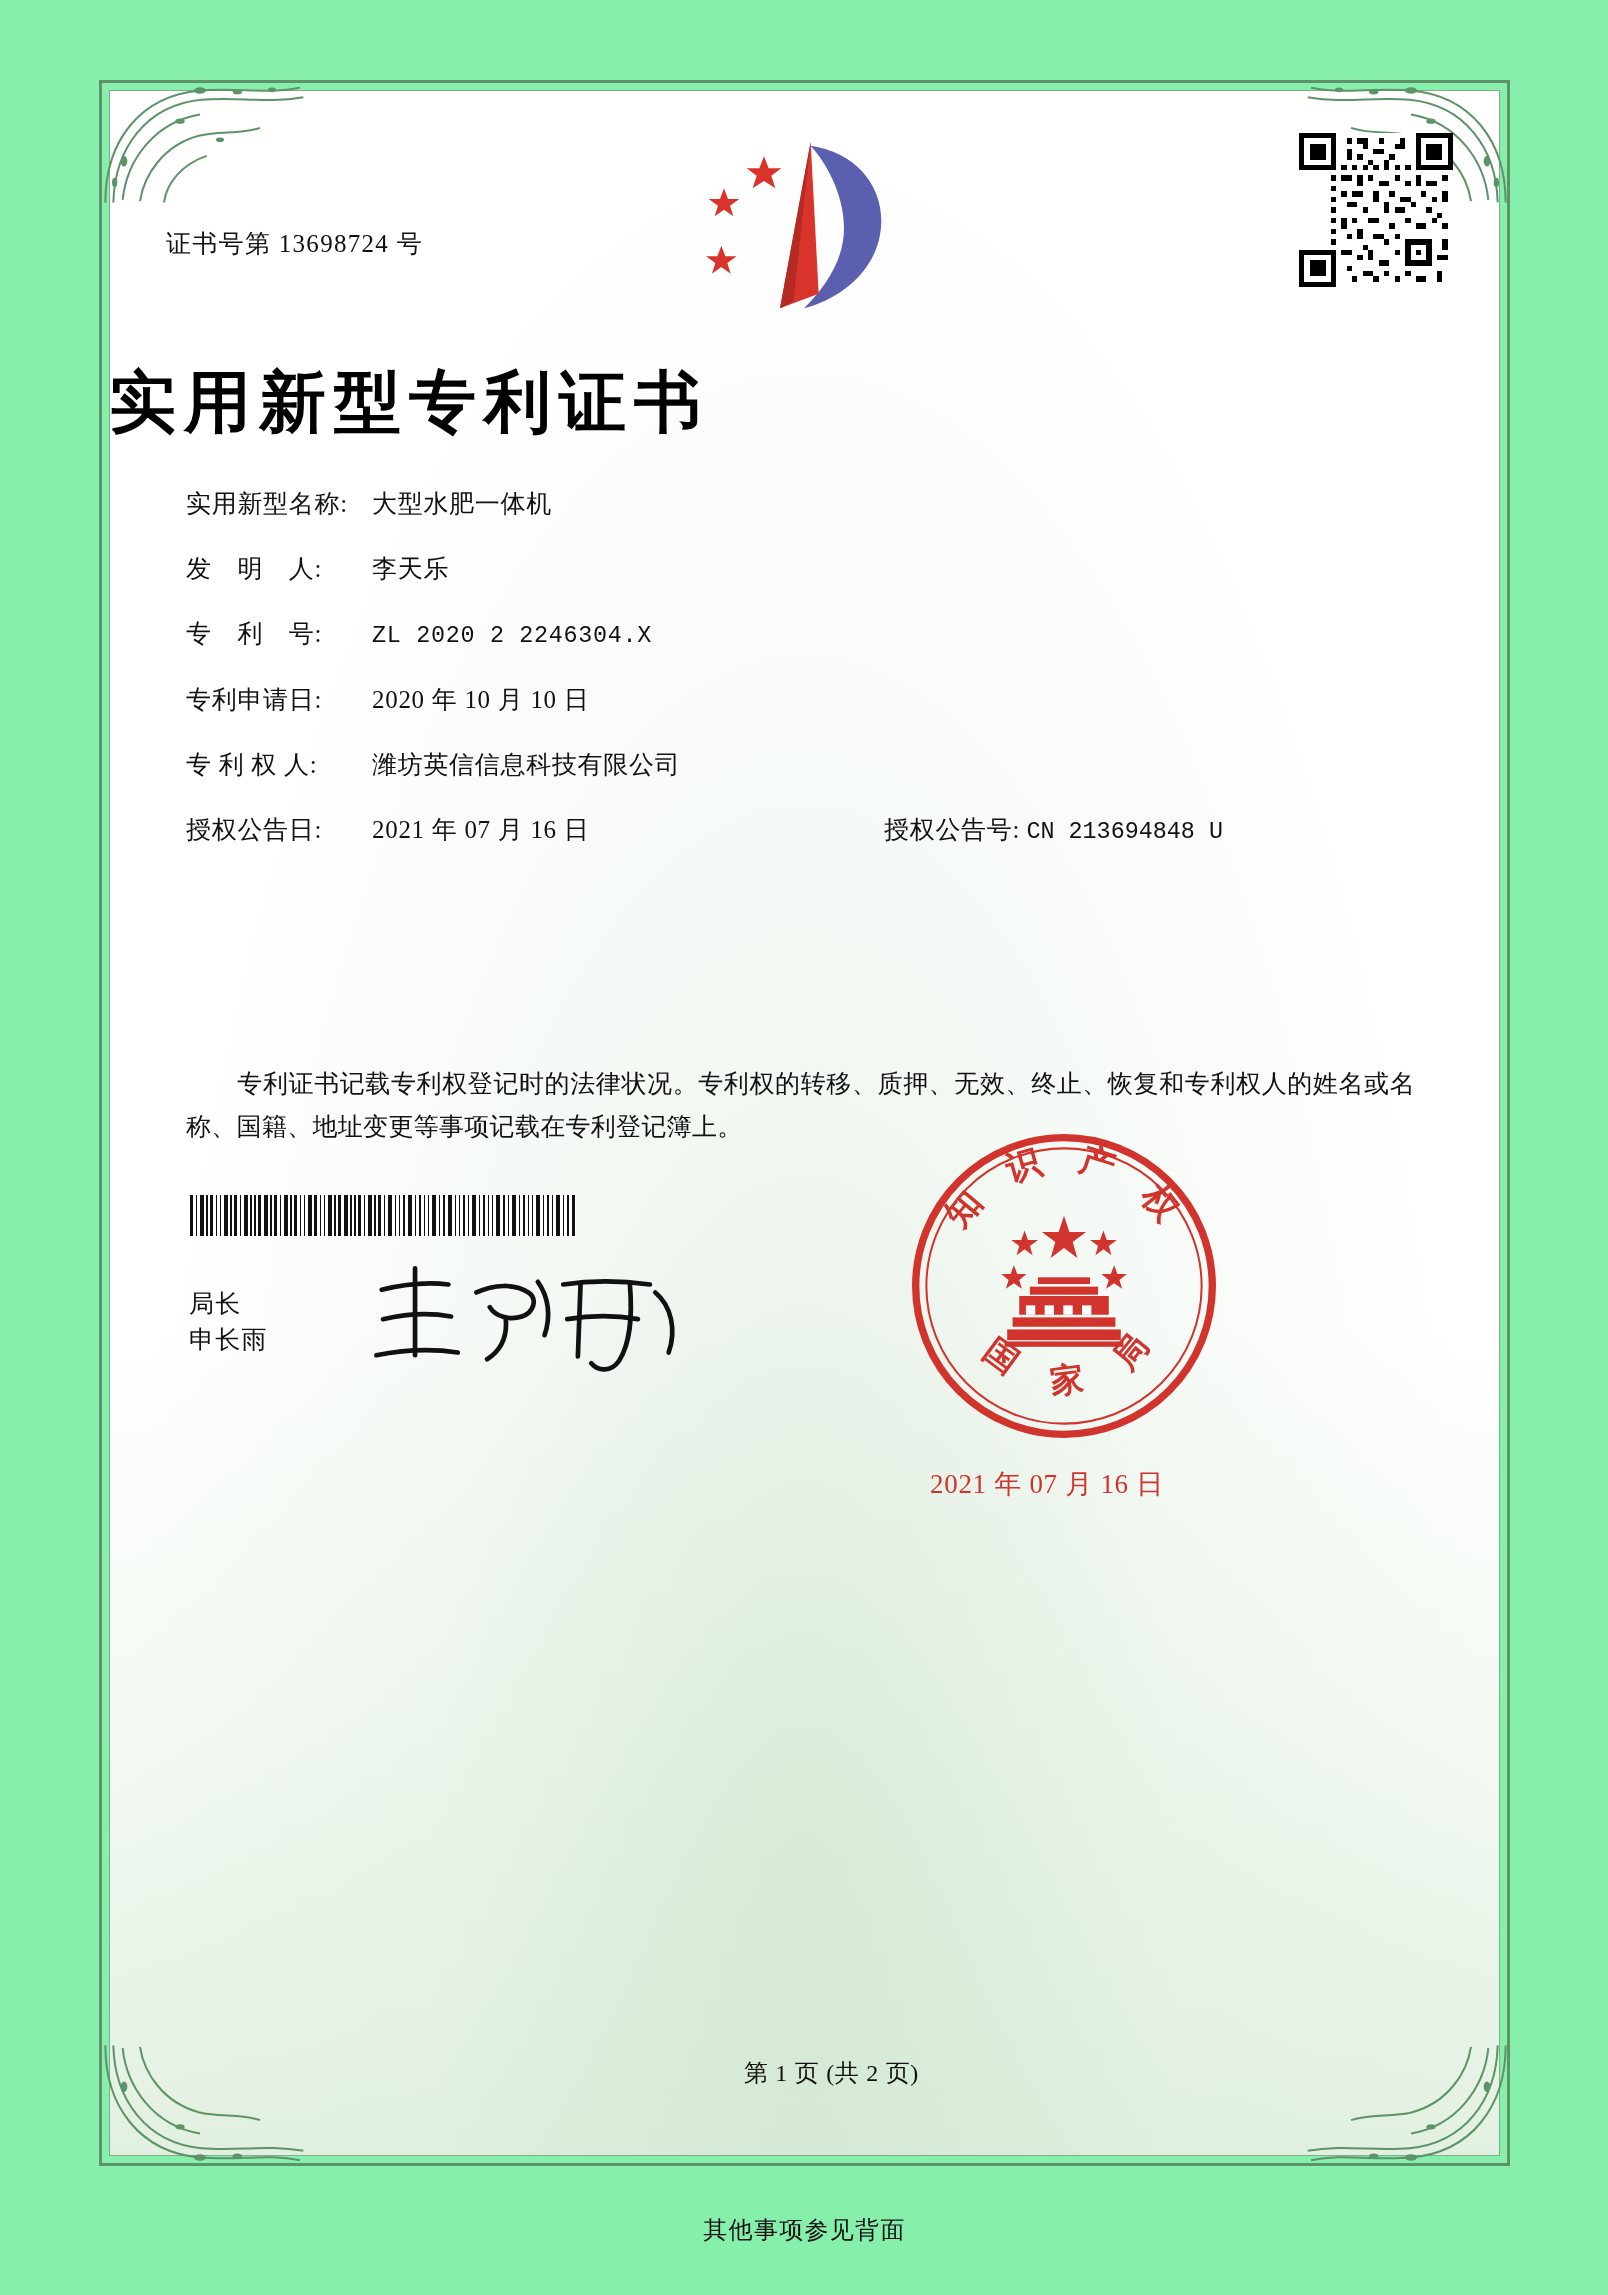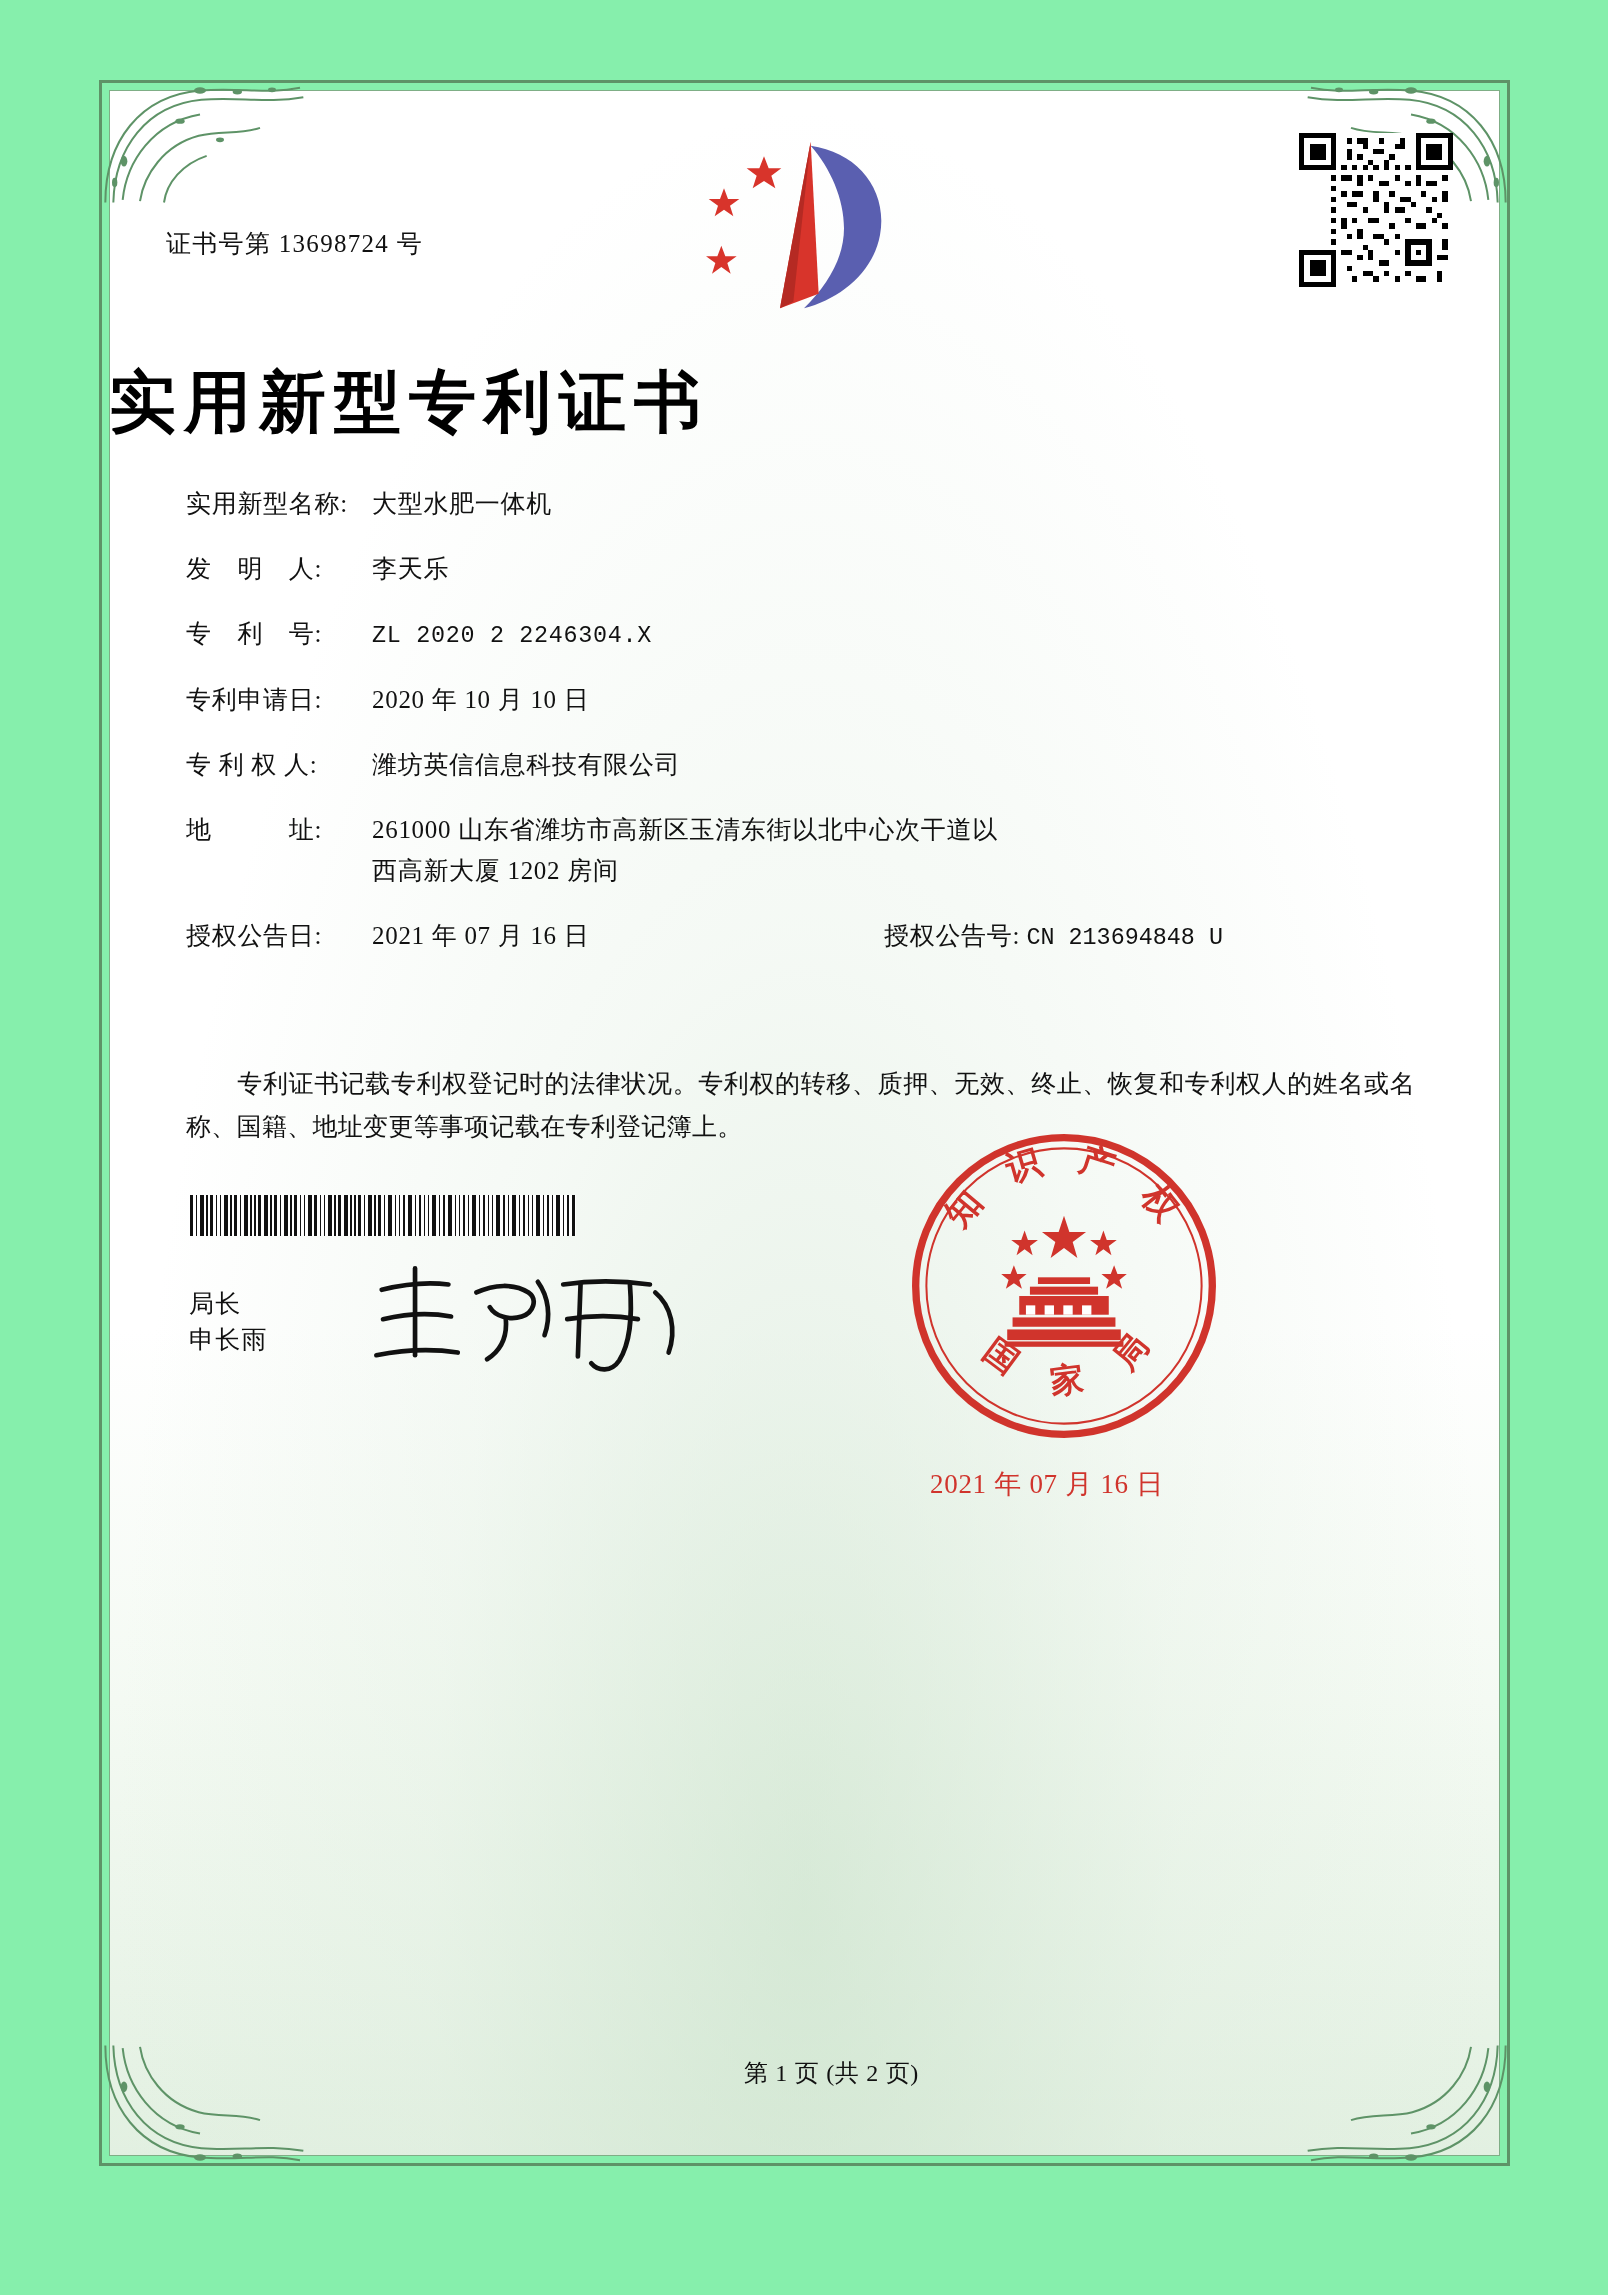--- a/index.html
+++ b/index.html
@@ -465,24 +465,20 @@
       </div>
 
       <div class="field-row">
         <span class="f-label">专利申请日:</span><span class="f-value">2020 年 10 月 10 日</span>
       </div>
 
       <div class="field-row">
         <span class="f-label">专 利 权 人:</span><span class="f-value">潍坊英信信息科技有限公司</span>
       </div>
 
-      <div class="field-row">
-        <span class="f-label">地　　　址:</span><span class="f-value">261000  山东省潍坊市高新区玉清东街以北中心次干道以</span>
-        <span class="addr-second">西高新大厦 1202 房间</span>
-      </div>
 
       <div class="field-row">
         <span class="f-label">授权公告日:</span><span class="f-value">2021 年 07 月 16 日</span>
         <span class="row-inline-2">
           <span class="f-label2">授权公告号:</span>
           <span class="f-value2">CN 213694848 U</span>
         </span>
       </div>
 
     </div>
@@ -636,15 +632,16 @@
         </text>
       </svg>
     </div>
 
     <div class="seal-date">2021 年 07 月 16 日</div>
 
     <div class="page-num">第 1 页 (共 2 页)</div>
 
   </div>
 
+  <div class="footnote">其他事项参见背面</div>
 
 </div>
 
 
 </body></html>

